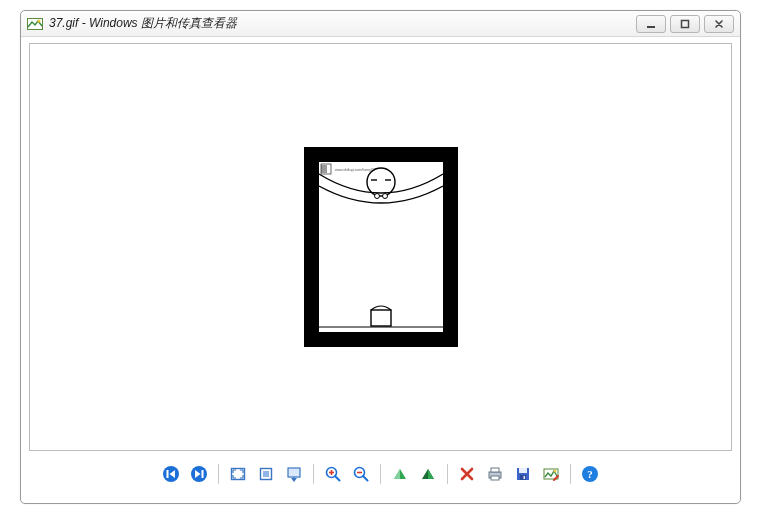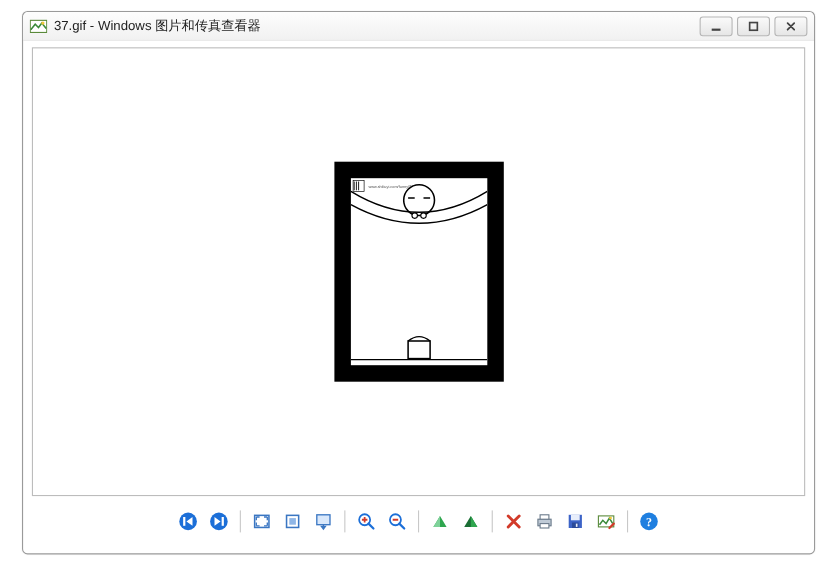--- a/index.html
+++ b/index.html
@@ -24,20 +24,21 @@
   }
   .titlebar {
     height: 26px;
     display: flex;
     align-items: center;
     padding: 0 6px;
     border-bottom: 1px solid #d8d8d8;
     background: linear-gradient(#fdfdfd,#f1f1f1);
     border-top-left-radius: 5px;
     border-top-right-radius: 5px;
+    font-style: italic;
   }
   .titlebar .app-icon {
     width: 16px; height: 16px; margin-right: 6px;
     display: inline-flex;
   }
   .titlebar .title {
     flex: 1;
     color: #222;
     font-size: 12px;
     white-space: nowrap;

